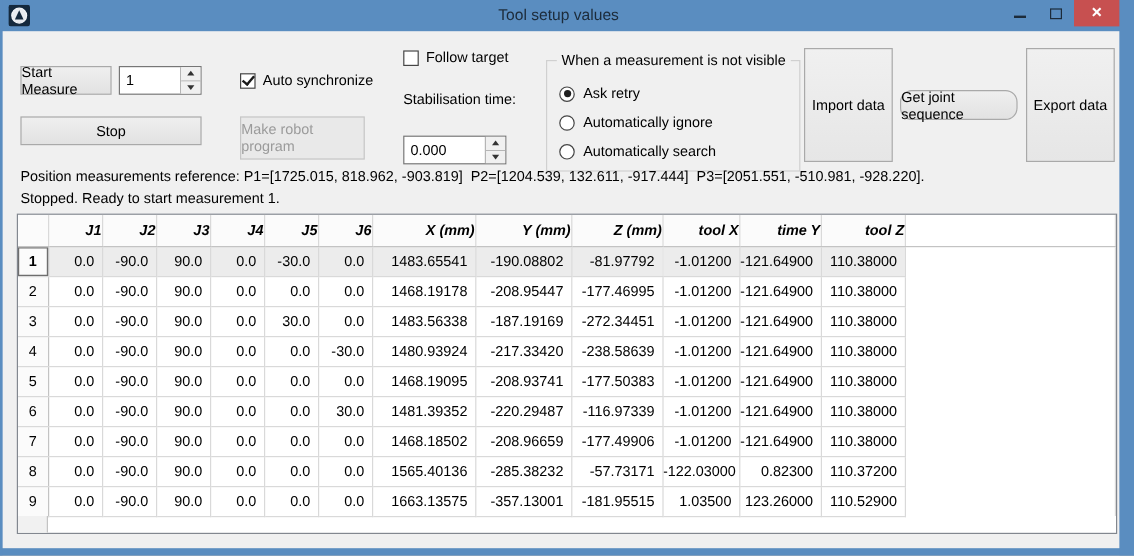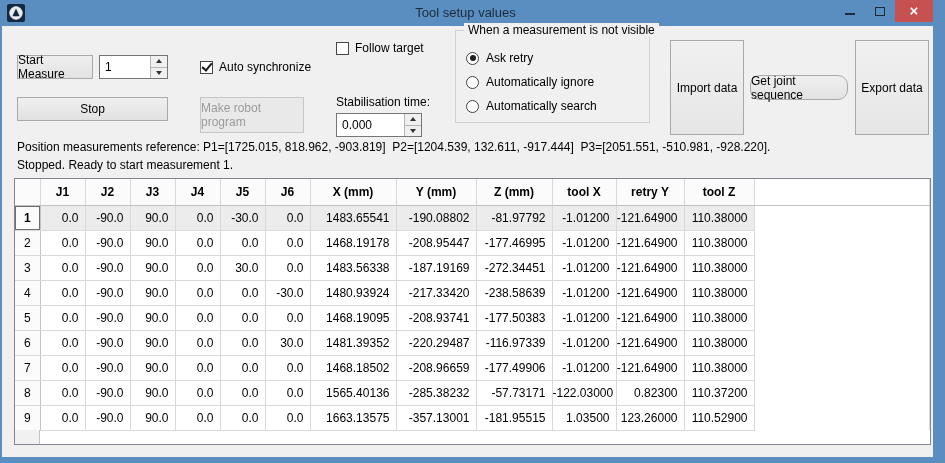--- a/index.html
+++ b/index.html
@@ -67,43 +67,43 @@
   .groupbox-body { position:absolute; left:10px; top:20px; display:flex; flex-direction:column; gap:10px; }
   
   .status-line { white-space:pre; font-size:12px; color:#000000; }
   
   .pos-start   { left:15px;  top:29px;  width:76px;  height:24px; }
   .pos-mspin   { left:97px;  top:29px;  width:69px;  height:24px; }
   .pos-autosync{ left:198px; top:34px; }
   .pos-stop    { left:15px;  top:71px;  width:151px; height:24px; }
   .pos-makerob { left:198px; top:71px;  width:104px; height:36px; }
   .pos-follow  { left:334px; top:15px; }
-  .pos-stablbl { left:334px; top:69px; }
+  .pos-stablbl { left:334px; top:50px; }
   .pos-stspin  { left:334px; top:87px;  width:86px;  height:24px; }
-  .pos-group   { left:453px; top:4px;  width:195px; height:93px; }
+  .pos-group   { left:453px; top:24px;  width:212px; height:93px; }
   .pos-import  { left:668px; top:14px;  width:74px;  height:95px; }
   .pos-joint   { left:748px; top:49px;  width:98px;  height:25px;border-radius:10px; }
   .pos-export  { left:853px; top:14px;  width:74px;  height:95px; }
   .pos-status1 { left:15px;  top:114px; }
   .pos-status2 { left:15px;  top:132px; }
   
   .grid-wrap {
     position:absolute; left:12px; top:152px; width:917px; height:267px;
     background:#fff; border:1px solid #82878f; overflow:hidden;
   }
   table.grid { border-collapse:collapse; table-layout:fixed; width:100%; }
   col.c-rowhdr{width:25px} col.c-j{width:45px}
   col.c-x{width:86px} col.c-y{width:80px} col.c-z{width:76px}
   col.c-tx{width:64px} col.c-ty{width:68px} col.c-tz{width:70px} col.c-fill{width:auto}
   .grid th, .grid td {
     height:25px; font-size:12px; font-weight:normal;
     border-right:1px solid #d9d9d9; border-bottom:1px solid #d9d9d9;
     overflow:hidden; white-space:nowrap;
   }
-  .grid thead th { height:26px; background:#fbfbfb; font-weight:bold; text-align:center; border-bottom:1px solid #c3c3c3; }
+  .grid thead th { height:26px; background:#fbfbfb; font-weight:bold; text-align:right; border-bottom:1px solid #c3c3c3;font-style:italic; }
   .grid thead th.fill { background:#fff; font-weight:normal; }
   .grid tbody th { background:#fbfbfb; text-align:center; font-weight:normal; border-right:1px solid #c3c3c3; }
   .grid td { text-align:right; padding-right:6px; background:#fff; }
   .grid td.fill { background:#fff; border-bottom:0; }
   .grid tr.selected td { background:#ececec; }
   .grid tr.selected td.fill { background:#fff; }
   .grid tr.selected th { font-weight:bold; box-shadow:inset 0 0 0 1px #6e6e6e; }
   .rowhdr-stub {
     position:absolute; left:0; top:251px; bottom:0; width:25px;
     background:#f1f1f1; border-right:1px solid #c3c3c3;
@@ -227,21 +227,21 @@
               <th>J1</th>
               <th>J2</th>
               <th>J3</th>
               <th>J4</th>
               <th>J5</th>
               <th>J6</th>
               <th>X (mm)</th>
               <th>Y (mm)</th>
               <th>Z (mm)</th>
               <th>tool X</th>
-              <th>retry Y</th>
+              <th>time Y</th>
               <th>tool Z</th>
               <th class="fill"></th>
             </tr>
         </thead>
         <tbody>
             <tr class="selected">
               <th>1</th>
               <td>0.0</td>
               <td>-90.0</td>
               <td>90.0</td>

